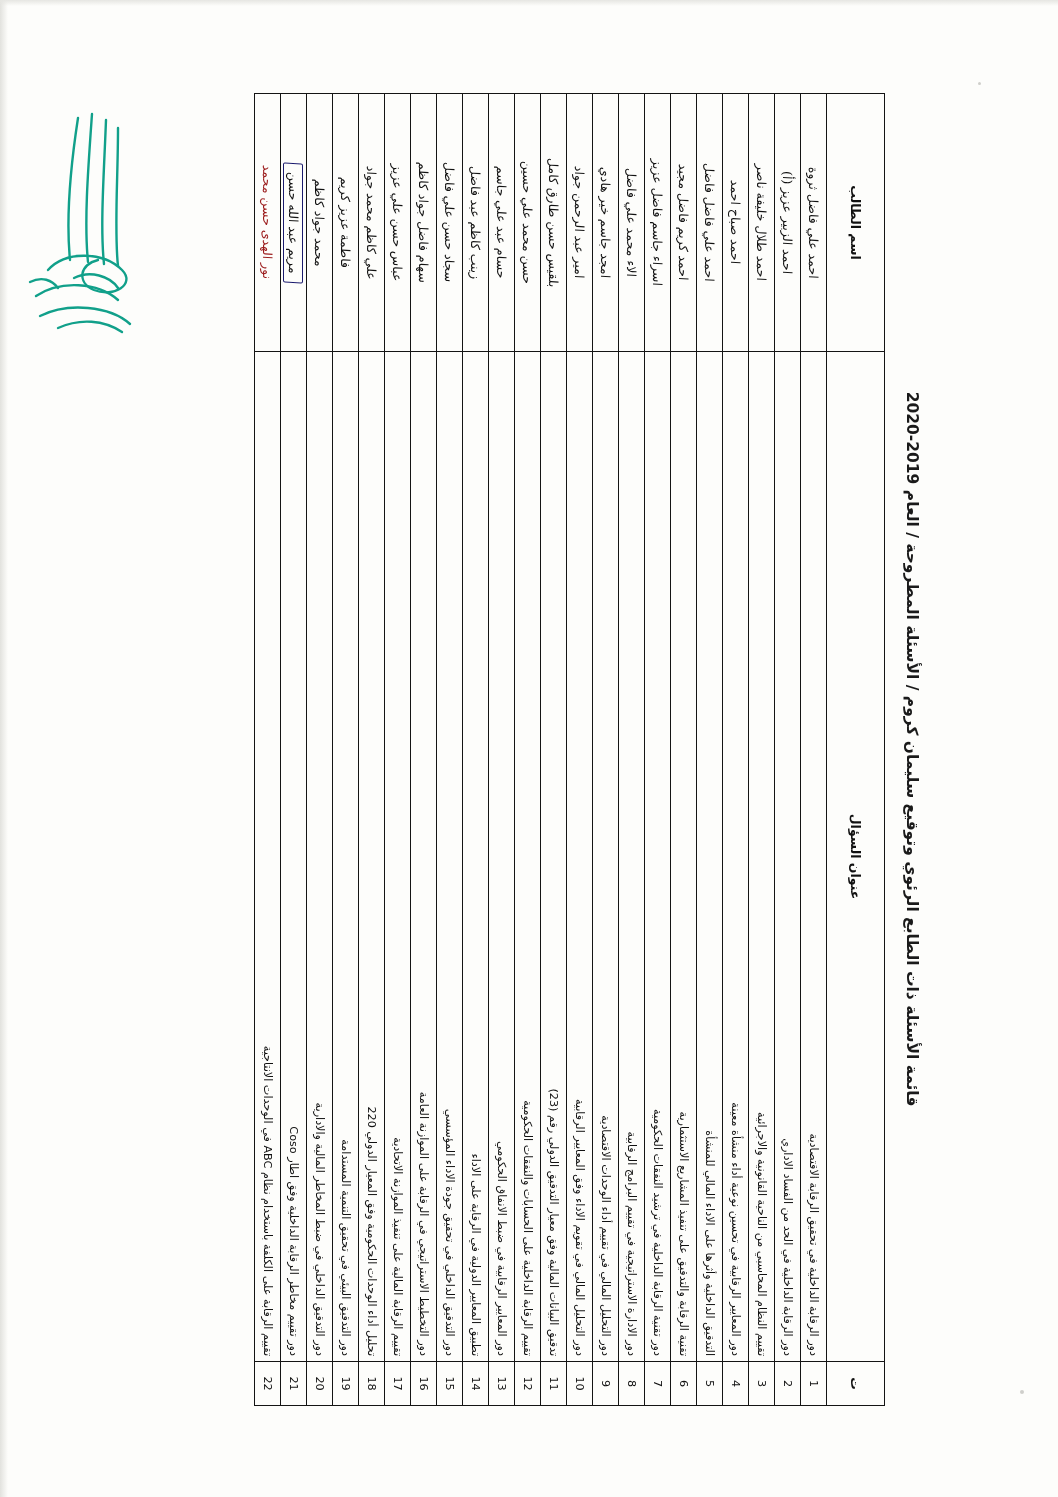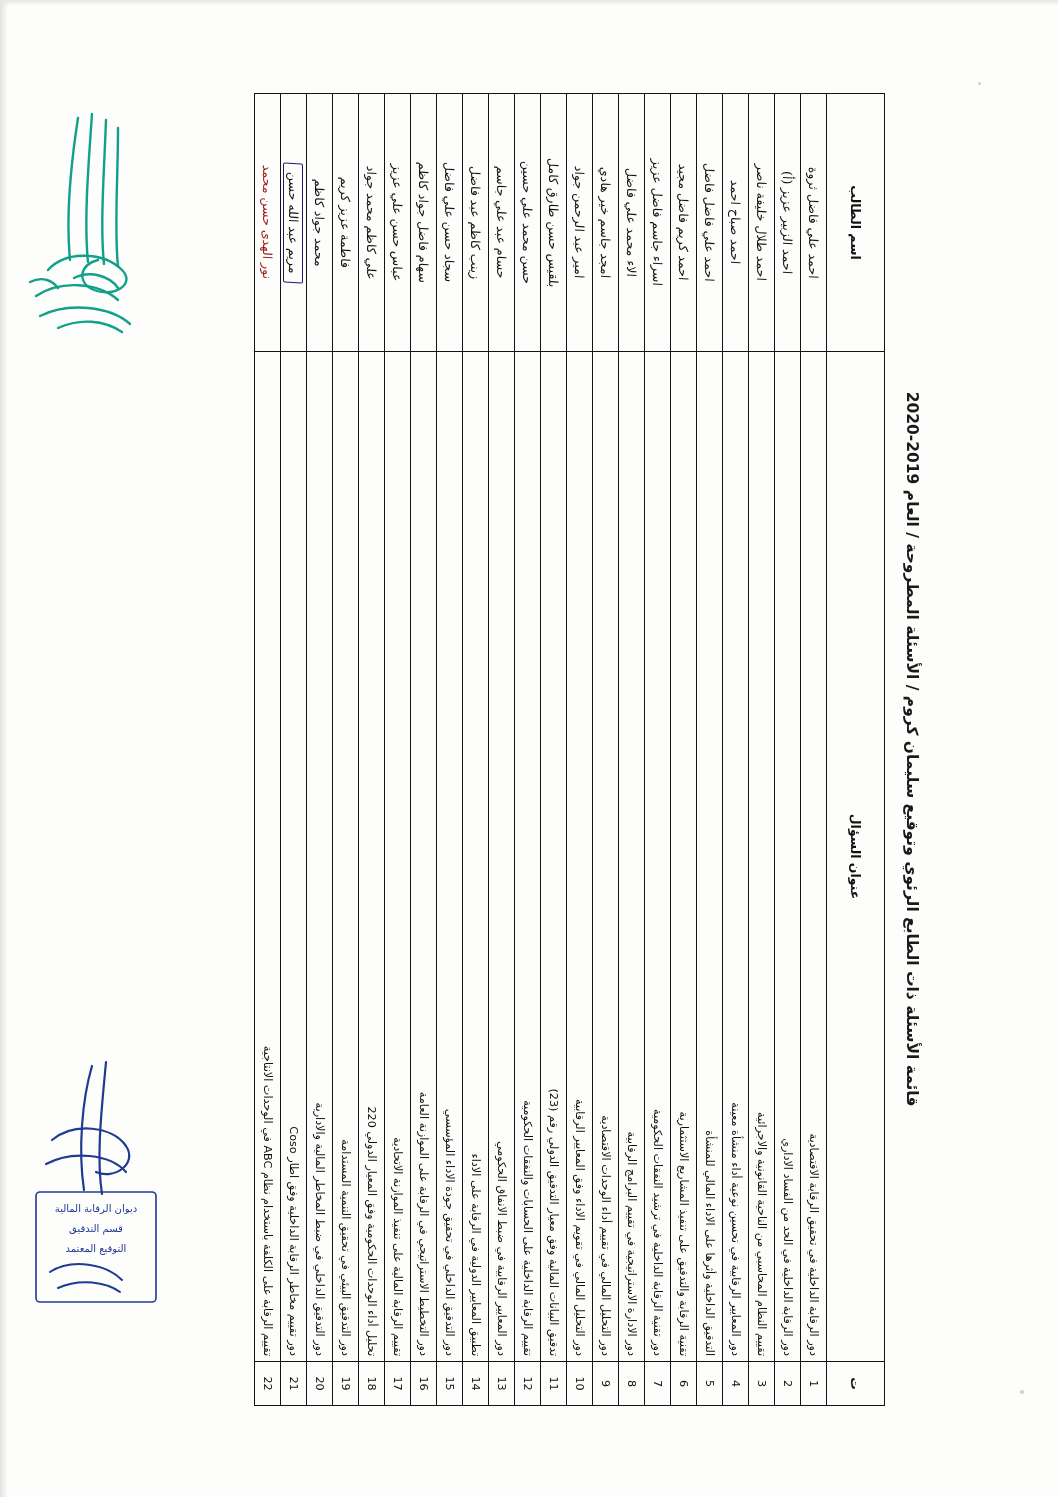--- a/index.html
+++ b/index.html
@@ -161,42 +161,20 @@
         <path d="M30 160 C 48 140, 86 142, 104 160 C 118 174, 96 188, 76 180 C 58 172, 62 154, 80 150"></path>
         <path d="M18 186 C 42 170, 80 172, 100 190"></path>
         <path d="M22 206 C 50 192, 92 196, 112 214"></path>
         <path d="M40 218 C 62 208, 86 210, 104 222"></path>
         <path d="M56 168 C 72 160, 92 166, 100 178"></path>
         <path d="M12 172 C 24 166, 34 170, 40 178"></path>
       </g>
     </svg>
   </div>
 
-  <div class="sig-blue">
-    <svg width="190" height="260" viewBox="0 0 190 260" xmlns="http://www.w3.org/2000/svg">
-      <g fill="none" stroke="#1f3a93" stroke-width="2.2" stroke-linecap="round">
-        <path d="M70 6 C 60 40, 56 90, 62 130"></path>
-        <path d="M84 2 C 80 46, 74 96, 80 134"></path>
-        <path d="M30 80 C 52 62, 90 66, 104 86 C 116 104, 92 120, 74 112"></path>
-        <path d="M24 104 C 50 90, 88 94, 104 112"></path>
-      </g>
-      <g stroke="#1f3a93" stroke-width="1.6" fill="none">
-        <rect x="14" y="132" width="120" height="110" rx="4"></rect>
-      </g>
-      <g fill="#1f3a93" font-family="DejaVu Sans" font-size="10">
-        <text x="74" y="152" text-anchor="middle">ديوان الرقابة المالية</text>
-        <text x="74" y="172" text-anchor="middle">قسم التدقيق</text>
-        <text x="74" y="192" text-anchor="middle">التوقيع المعتمد</text>
-      </g>
-      <g fill="none" stroke="#1f3a93" stroke-width="2" stroke-linecap="round">
-        <path d="M28 212 C 50 198, 84 204, 100 220"></path>
-        <path d="M36 228 C 58 218, 84 222, 98 232"></path>
-      </g>
-    </svg>
-  </div>
 
   <div class="rotated-sheet">
 
     <div class="doc-title">قائمة الأسئلة ذات الطابع الرئوي وتوقيع سليمان كروم / الأسئلة المطروحة / العام 2019-2020</div>
 
     <table class="main-table">
       <colgroup>
         <col class="col-idx">
         <col class="col-text">
         <col class="col-name">

